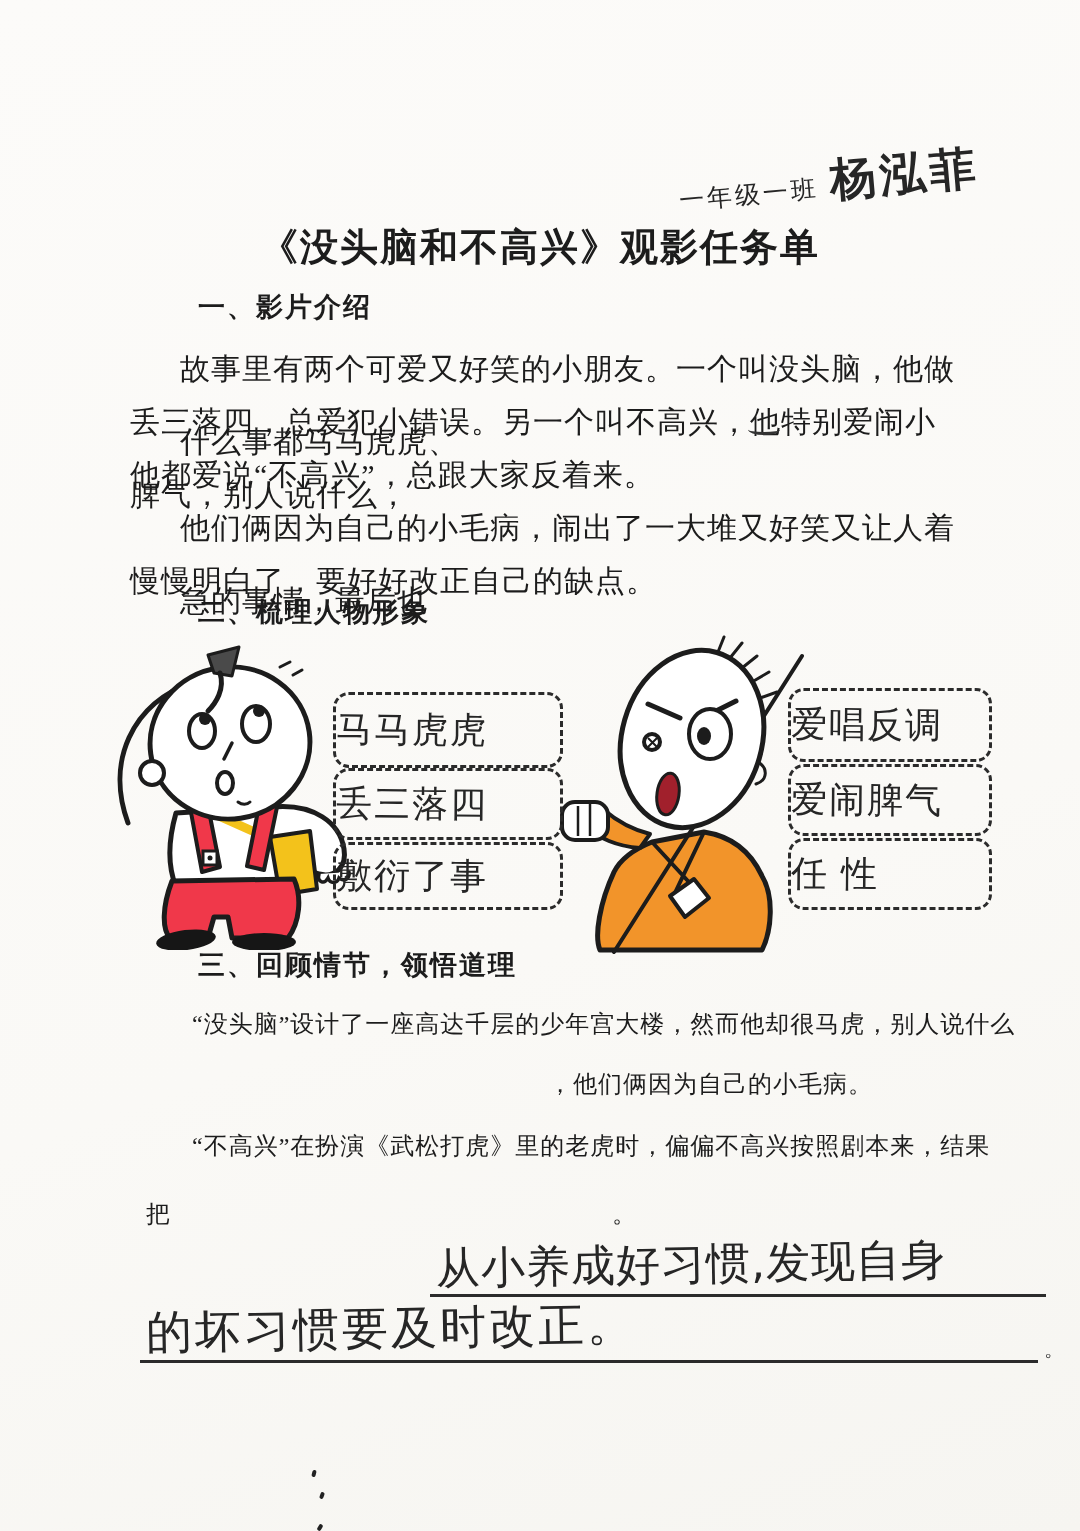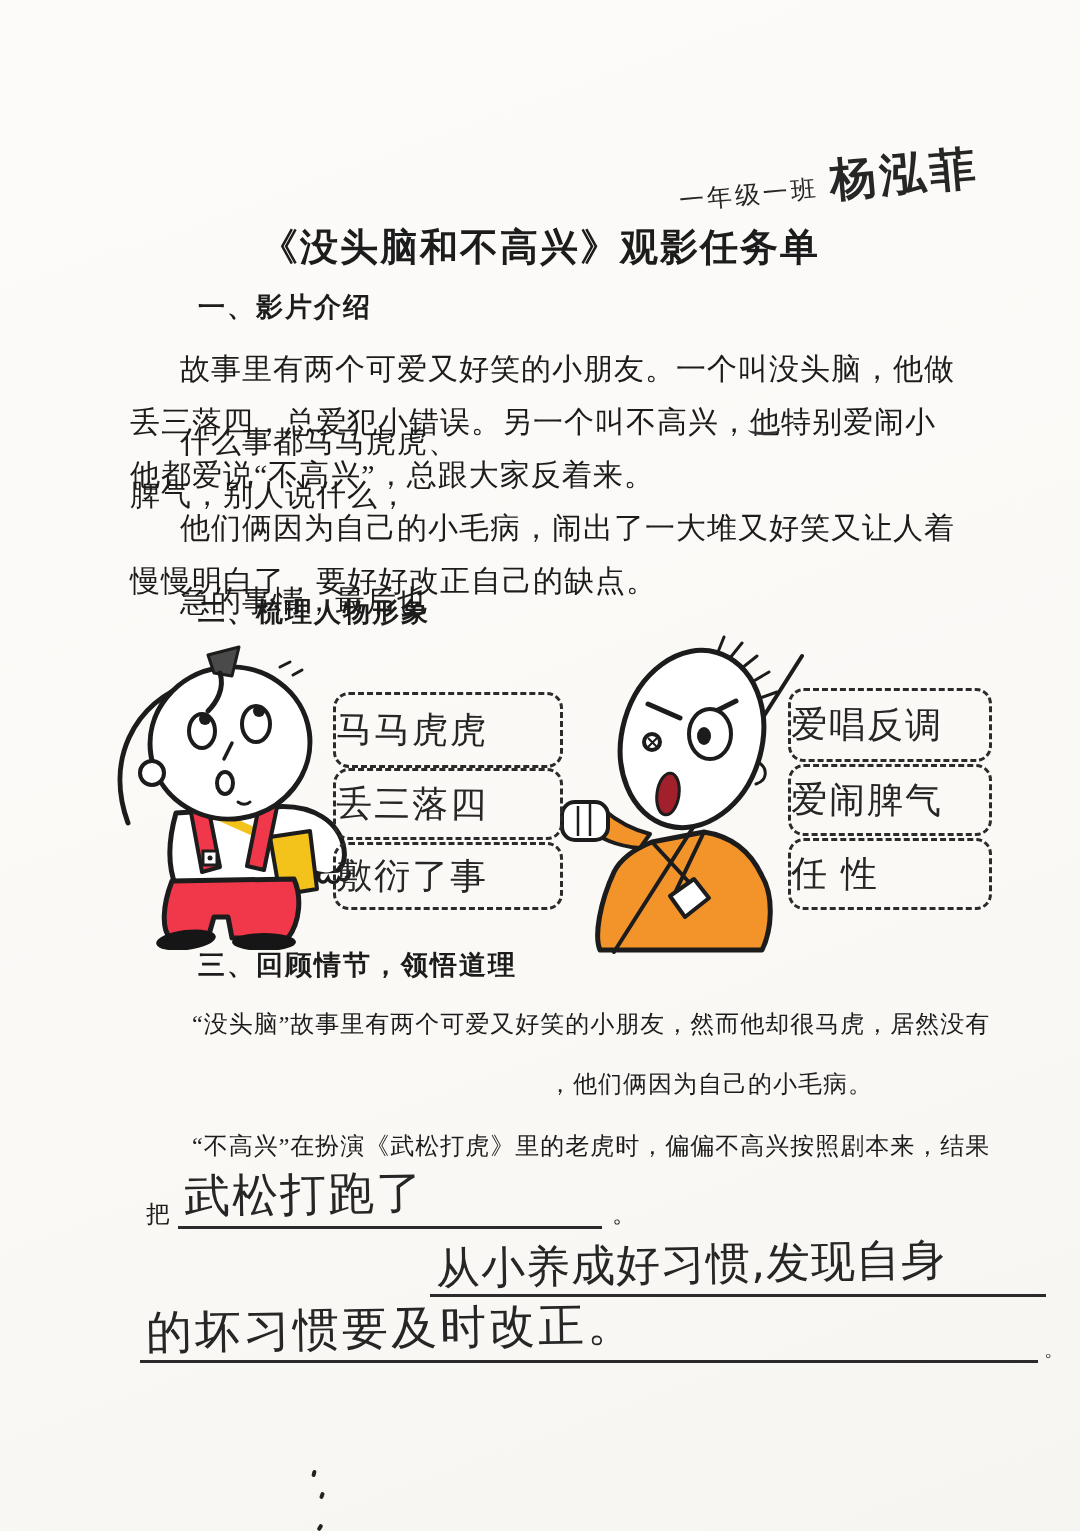--- a/index.html
+++ b/index.html
@@ -133,30 +133,27 @@
   </div>
   <div class="abs trait-box" style="left:788px;top:764px;width:198px;height:66px;">
     <span class="hw">爱闹脾气</span>
   </div>
   <div class="abs trait-box" style="left:788px;top:838px;width:198px;height:66px;">
     <span class="hw" style="letter-spacing:14px;">任性</span>
   </div>
 
   <div class="abs sec-head" style="left:198px;top:947px;">三、回顾情节，领悟道理</div>
 
-  <div class="abs s3line indent" style="left:142px;top:1008px;width:840px;">“没头脑”故事里有两个可爱又好笑的小朋友，然而他却很马虎，居然没有</div>
+  <div class="abs s3line indent" style="left:142px;top:1008px;width:840px;">“没头脑”设计了一座高达千层的少年宫大楼，然而他却很马虎，别人说什么</div>
 
   <div class="abs suffix" style="left:548px;top:1068px;">，他们俩因为自己的小毛病。</div>
 
   <div class="abs s3line indent" style="left:142px;top:1130px;width:840px;">“不高兴”在扮演《武松打虎》里的老虎时，偏偏不高兴按照剧本来，结果</div>
 
   <div class="abs s3line" style="left:146px;top:1198px;">把</div>
-  <div class="abs blank" style="left:178px;top:1168px;width:424px;height:58px;">
-    <span class="hw" style="font-size:46px;">武松打跑了</span>
-  </div>
   <div class="abs suffix" style="left:612px;top:1198px;">。</div>
 
   <div class="abs blank" style="left:430px;top:1234px;width:616px;height:60px;">
     <span class="hw" style="font-size:44px;letter-spacing:1px;">从小养成好习惯,发现自身</span>
   </div>
   <div class="abs blank" style="left:140px;top:1300px;width:898px;height:60px;">
     <span class="hw" style="font-size:46px;letter-spacing:3px;">的坏习惯要及时改正。</span>
   </div>
   <div class="abs suffix" style="left:1044px;top:1336px;font-size:20px;">。</div>
 

